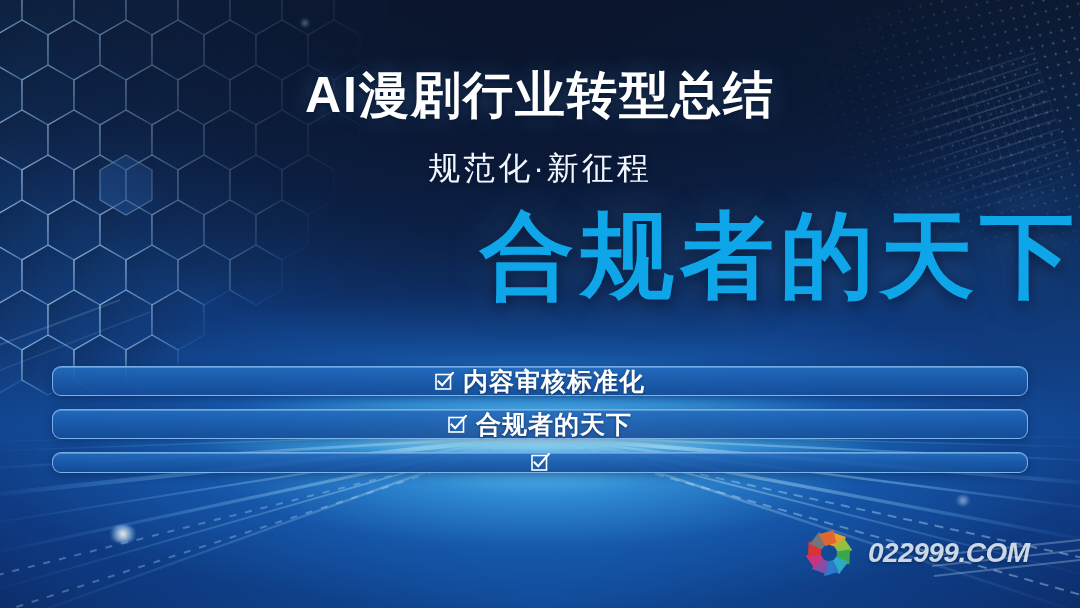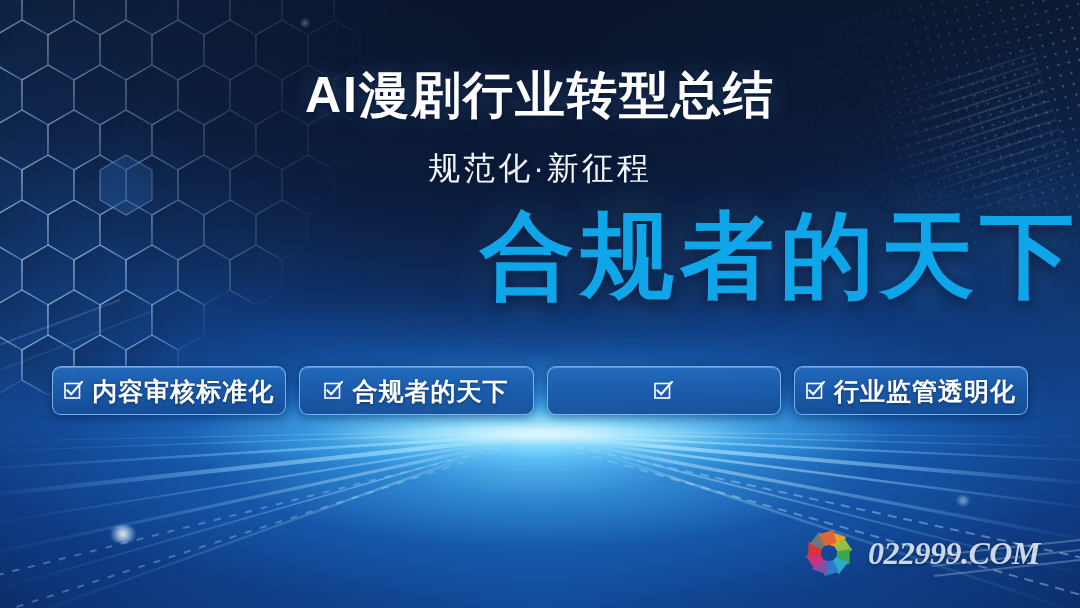--- a/index.html
+++ b/index.html
@@ -193,20 +193,21 @@
   
   .badges {
     position: absolute;
     top: 366px;
     left: 52px;
     width: 976px;
     display: flex;
     justify-content: space-between;
     align-items: stretch;
     gap: 13px;
+    flex-direction: column;
   }
   .badge {
     flex: 1 1 0;
     height: 49px;
     border-radius: 9px;
     border: 1px solid rgba(150,205,255,0.75);
     background:
       linear-gradient(180deg,
         rgba(36,108,190,0.92) 0%,
         rgba(27,92,172,0.92) 45%,
@@ -244,28 +245,27 @@
     left: 800px;
     top: 524px;
     display: flex;
     align-items: center;
     gap: 10px;
     opacity: 0.93;
   }
   .wm-logo { width: 58px; height: 58px; flex: 0 0 auto; }
   .wm-logo svg { display: block; }
   .wm-text {
-    font-size: 32px;
+    font-size: 28px;
     line-height: 38px;
     font-weight: bold;
     font-style: italic;
     letter-spacing: -0.5px;
     color: #d8e4ef;
     text-shadow: 0 1px 3px rgba(4,20,52,0.6);
-    font-family: Liberation Serif, serif;
   }
 </style>
 </head>
 <body>
 
 <div id="poster">
 
   <div class="bg-base"></div>
 
   <div class="bg-hex">
@@ -479,29 +479,20 @@
 
       <div class="badge">
         <span class="chk">
           <svg width="19" height="19" viewBox="0 0 19 19" xmlns="http://www.w3.org/2000/svg">
             <rect x="1" y="2.5" width="14.5" height="14.5" fill="none" stroke="#ffffff" stroke-width="1.6"></rect>
             <path d="M3.5,9.5 L7.2,13.2 L18,0.8" fill="none" stroke="#ffffff" stroke-width="2.1" stroke-linecap="square" stroke-linejoin="miter"></path>
           </svg>
         </span>
       </div>
 
-      <div class="badge">
-        <span class="chk">
-          <svg width="19" height="19" viewBox="0 0 19 19" xmlns="http://www.w3.org/2000/svg">
-            <rect x="1" y="2.5" width="14.5" height="14.5" fill="none" stroke="#ffffff" stroke-width="1.6"></rect>
-            <path d="M3.5,9.5 L7.2,13.2 L18,0.8" fill="none" stroke="#ffffff" stroke-width="2.1" stroke-linecap="square" stroke-linejoin="miter"></path>
-          </svg>
-        </span>
-        <span class="btext">行业监管透明化</span>
-      </div>
 
     </div>
 
     <div class="watermark">
       <span class="wm-logo">
         <svg width="58" height="58" viewBox="0 0 58 58" xmlns="http://www.w3.org/2000/svg">
           <g transform="translate(29,29)">
             <g transform="rotate(0)">
               <polygon points="3,-21 17,-16 12,-4 1,-8" fill="#f5a623"></polygon>
             </g>

